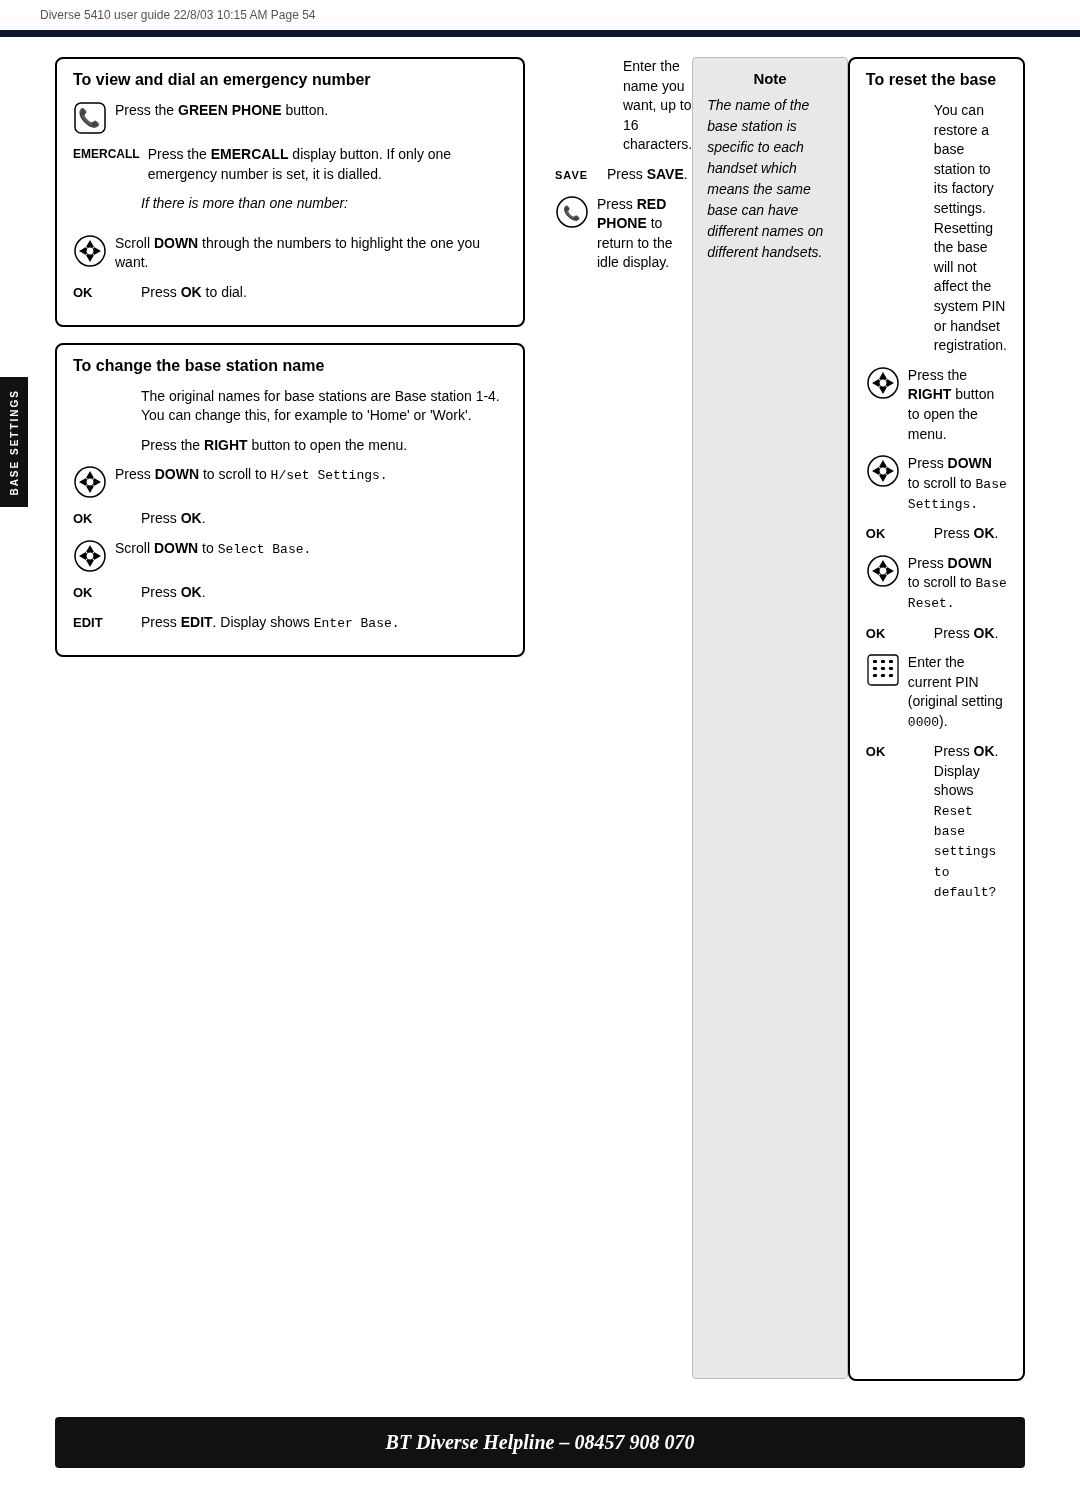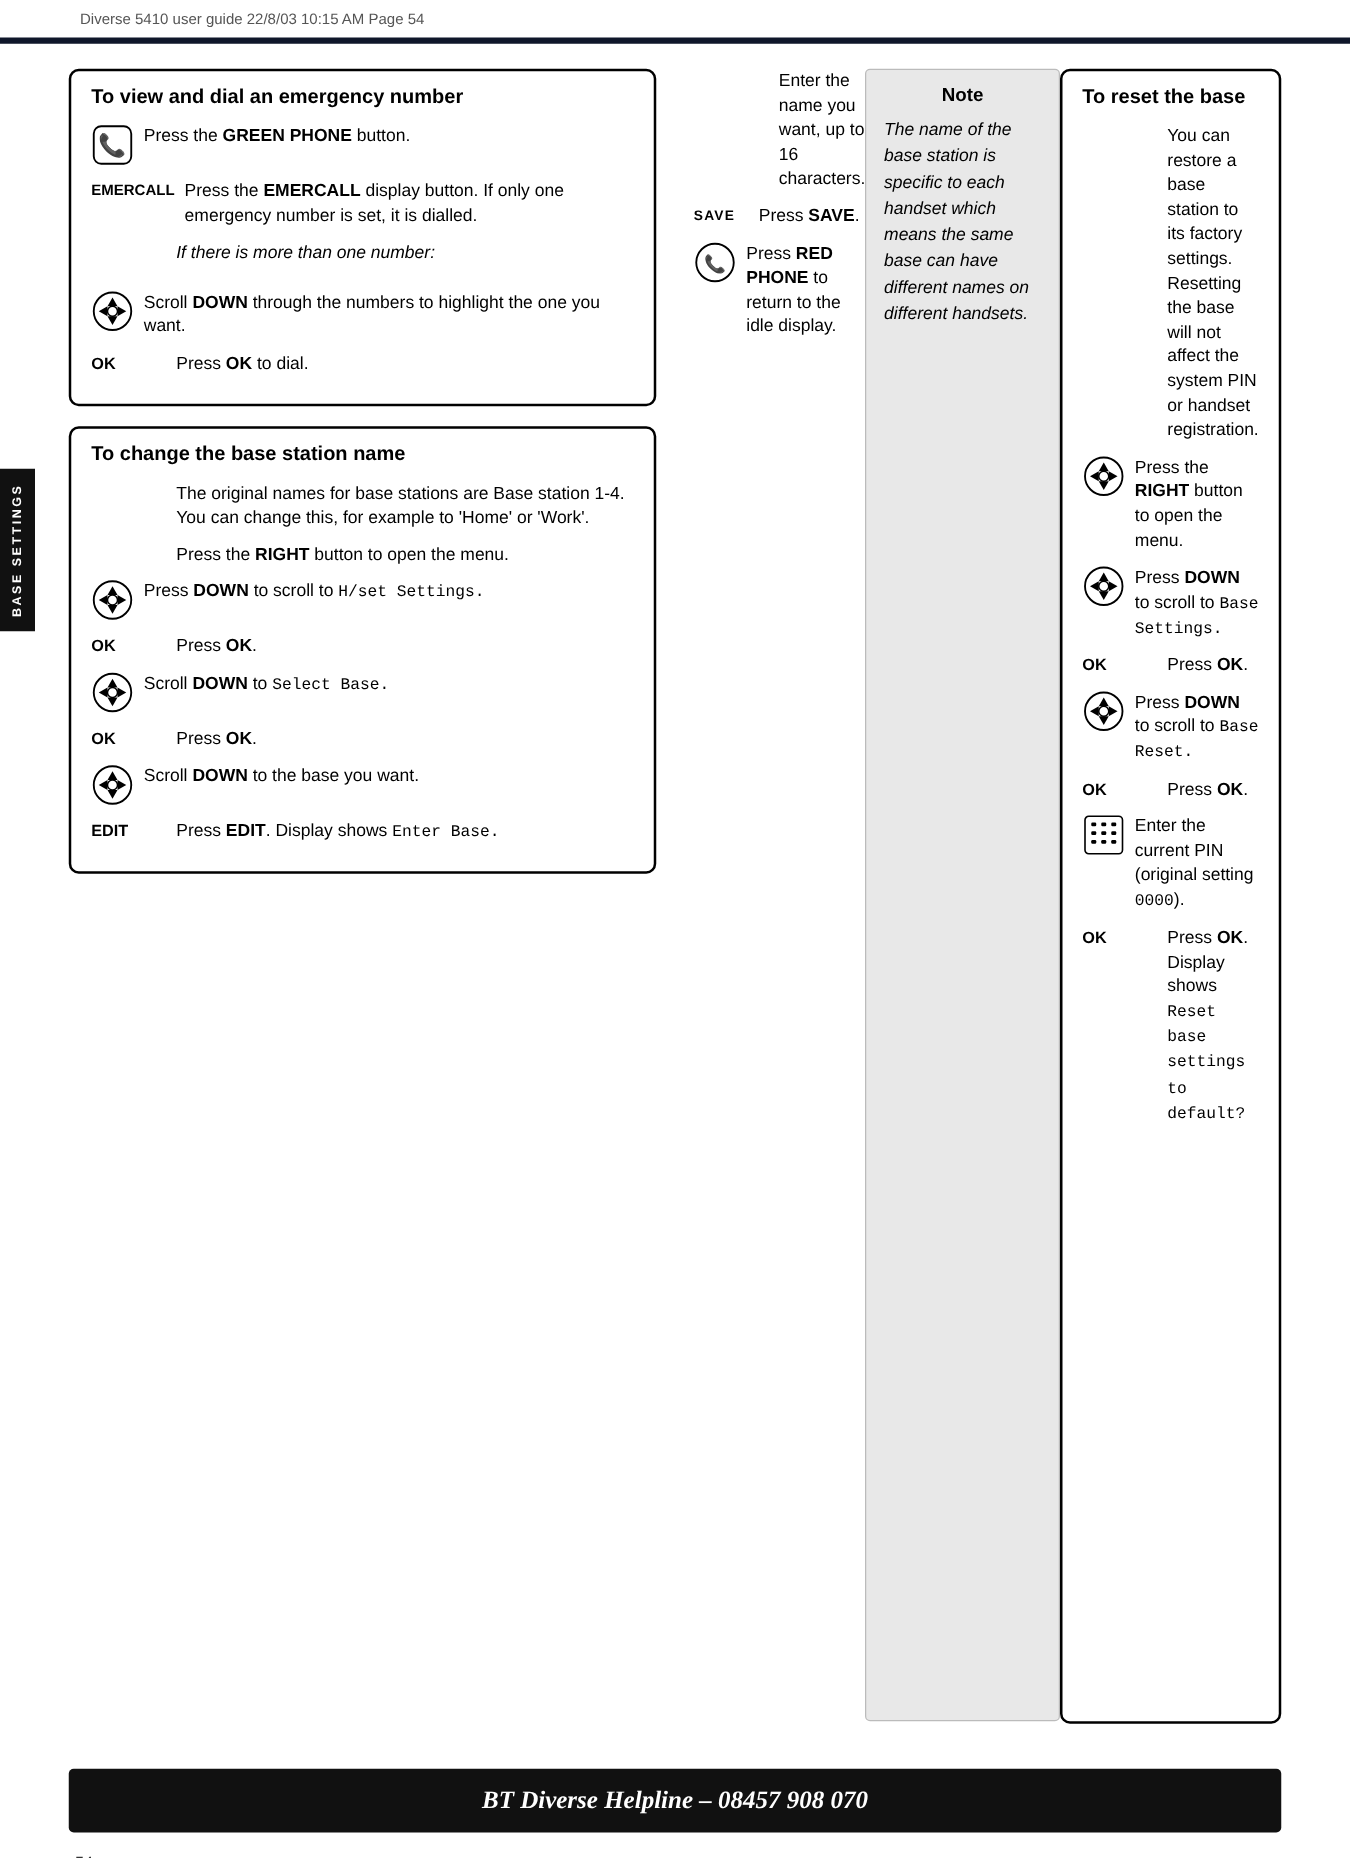--- a/index.html
+++ b/index.html
@@ -9,22 +9,22 @@
       background: #fff;
       font-family: Arial, sans-serif;
       font-size: 15px;
       color: #000;
       position: relative;
     }
 
     .page-header {
       font-size: 12px;
       color: #555;
-      padding: 8px 64px;
-      border-bottom: 5px solid #0f172a;
+      padding: 8px 40px;
+      border-bottom: 7px solid #0f172a;
     }
 
     .page-wrapper {
       display: flex;
       flex-direction: row;
       width: 100%;
       min-height: 1380px;
       position: relative;
     }
 
@@ -312,31 +312,20 @@
               <circle cx="17" cy="17" r="4" fill="none" stroke="#000" stroke-width="1.2"></circle>
             </svg>
             <span class="instr-text">Scroll <strong>DOWN</strong> to <span class="mono">Select Base.</span></span>
           </div>
 
           <div class="instr-row">
             <span class="instr-label">OK</span>
             <span class="instr-text">Press <strong>OK</strong>.</span>
           </div>
 
-          <div class="instr-row">
-            <svg class="nav-icon" viewBox="0 0 34 34">
-              <circle cx="17" cy="17" r="15" fill="none" stroke="#000" stroke-width="1.5"></circle>
-              <polygon points="17,6 13,13 21,13" fill="#000"></polygon>
-              <polygon points="17,28 13,21 21,21" fill="#000"></polygon>
-              <polygon points="6,17 13,13 13,21" fill="#000"></polygon>
-              <polygon points="28,17 21,13 21,21" fill="#000"></polygon>
-              <circle cx="17" cy="17" r="4" fill="none" stroke="#000" stroke-width="1.2"></circle>
-            </svg>
-            <span class="instr-text">Scroll <strong>DOWN</strong> to the base you want.</span>
-          </div>
 
           <div class="instr-row">
             <span class="instr-label">EDIT</span>
             <span class="instr-text">Press <strong>EDIT</strong>. Display shows <span class="mono">Enter Base.</span></span>
           </div>
 
         </div>
       </div>
     </div>
 

